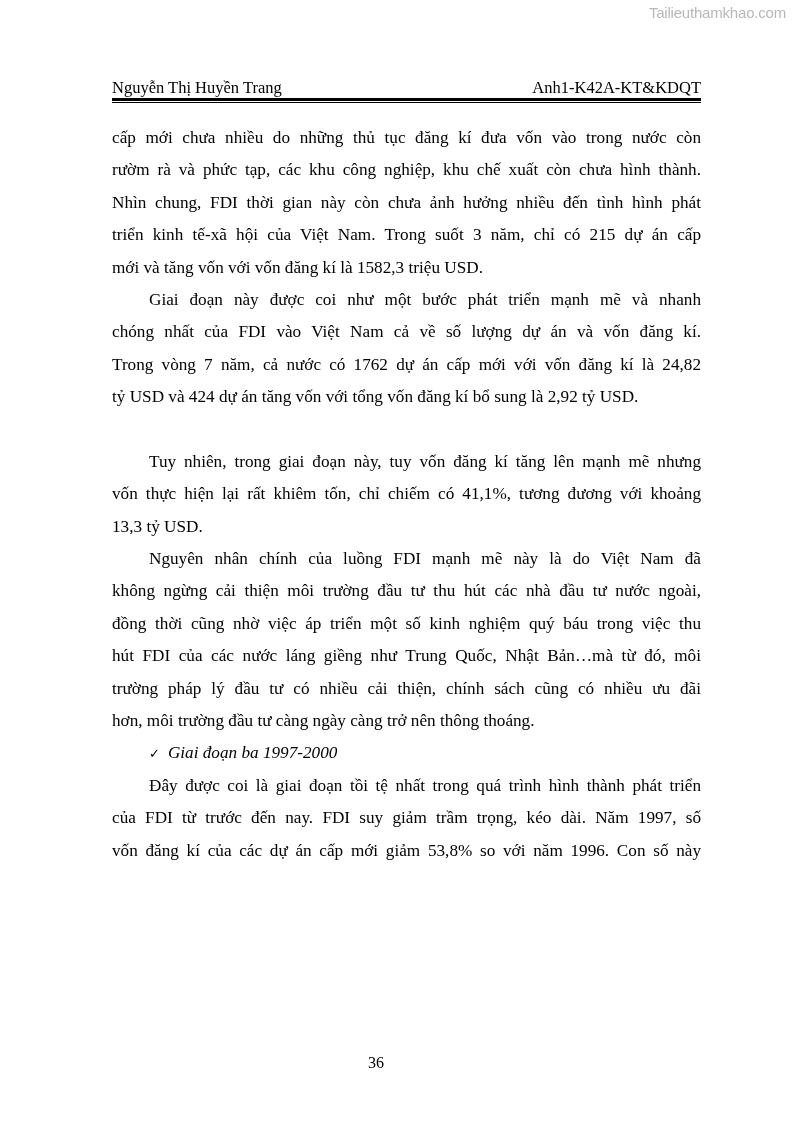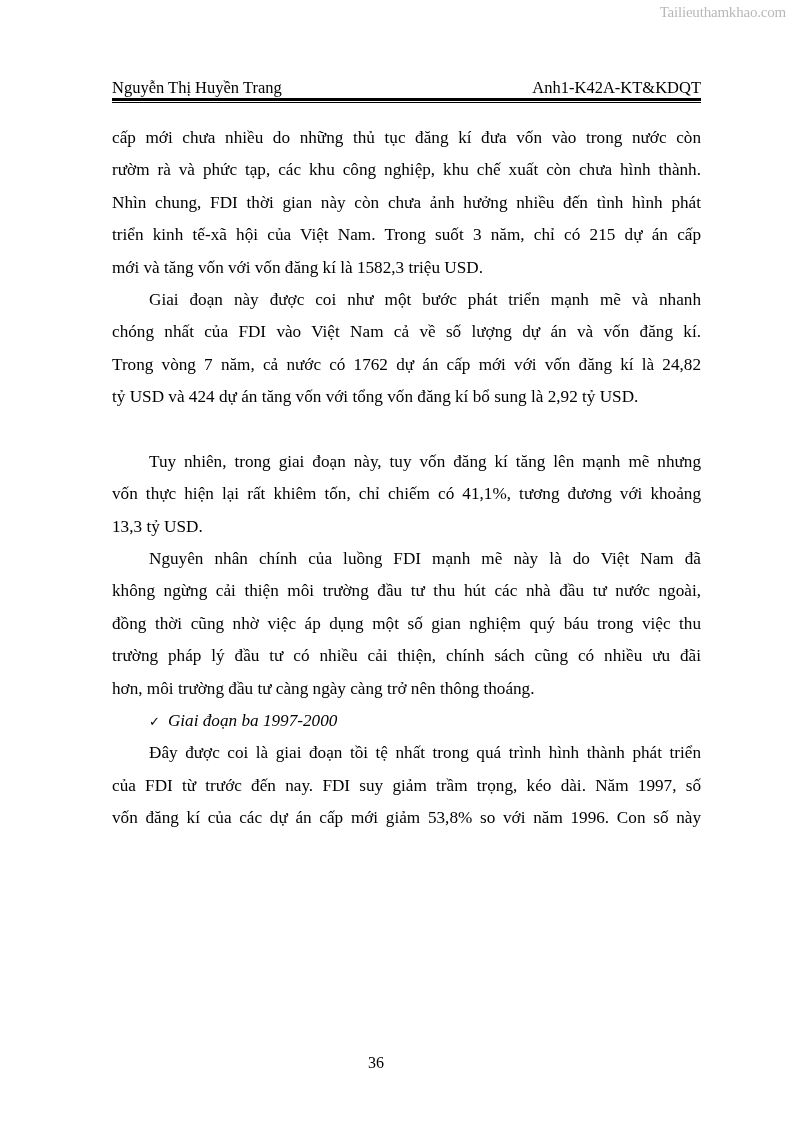--- a/index.html
+++ b/index.html
@@ -1,18 +1,18 @@
 <!DOCTYPE html>
 <html><head>
 <meta charset="utf-8">
 <style>
   html, body { margin: 0; padding: 0; }
   body { width: 794px; height: 1123px; background: #ffffff; position: relative; overflow: hidden;
          font-family: "Liberation Serif", "DejaVu Serif", serif; color: #000; }
-  .watermark { position: absolute; top: 4px; right: 8px; font-family: Liberation Serif, serif;
+  .watermark { position: absolute; top: 4px; right: 8px; font-family: Liberation Sans, sans-serif;
                font-size: 15px; color: #b8b8b8; letter-spacing: -0.2px; }
   .header { position: absolute; left: 112px; top: 76px; width: 589px; height: 22px;
             display: flex; justify-content: space-between; align-items: flex-end; font-size: 16.5px; }
   .rule { position: absolute; left: 112px; top: 98px; width: 589px; }
   .rule .thick { height: 3px; background: #000; }
   .rule .gap { height: 1px; }
   .rule .thin { height: 1px; background: #000; }
   .body-text { position: absolute; left: 112px; top: 122px; width: 589px; font-size: 17.2px; line-height: 32.4px; }
   .line { display: block; white-space: nowrap; text-align: justify; text-align-last: justify; height: 32.4px; }
   .line.last { text-align-last: left; }
@@ -59,21 +59,22 @@
   <div>
     <span class="line indent">Tuy nhiên, trong giai đoạn này, tuy vốn đăng kí tăng lên mạnh mẽ nhưng</span>
     <span class="line">vốn thực hiện lại rất khiêm tốn, chỉ chiếm có 41,1%, tương đương với khoảng</span>
     <span class="line last">13,3 tỷ USD.</span>
   </div>
 
 
   <div>
     <span class="line indent">Nguyên nhân chính của luồng FDI mạnh mẽ này là do Việt Nam đã</span>
     <span class="line">không ngừng cải thiện môi trường đầu tư thu hút các nhà đầu tư nước ngoài,</span>
-    <span class="line">đồng thời cũng nhờ việc áp dụng một số gian nghiệm quý báu trong việc thu</span>
+    <span class="line">đồng thời cũng nhờ việc áp triển một số kinh nghiệm quý báu trong việc thu</span>
+    <span class="line">hút FDI của các nước láng giềng như Trung Quốc, Nhật Bản…mà từ đó, môi</span>
     <span class="line">trường pháp lý đầu tư có nhiều cải thiện, chính sách cũng có nhiều ưu đãi</span>
     <span class="line last">hơn, môi trường đầu tư càng ngày càng trở nên thông thoáng.</span>
   </div>
 
   <div class="line bullet">
     <span class="check">✓</span><span>Giai đoạn ba 1997-2000</span>
   </div>
 
   <div>
     <span class="line indent">Đây được coi là giai đoạn tồi tệ nhất trong quá trình hình thành phát triển</span>

